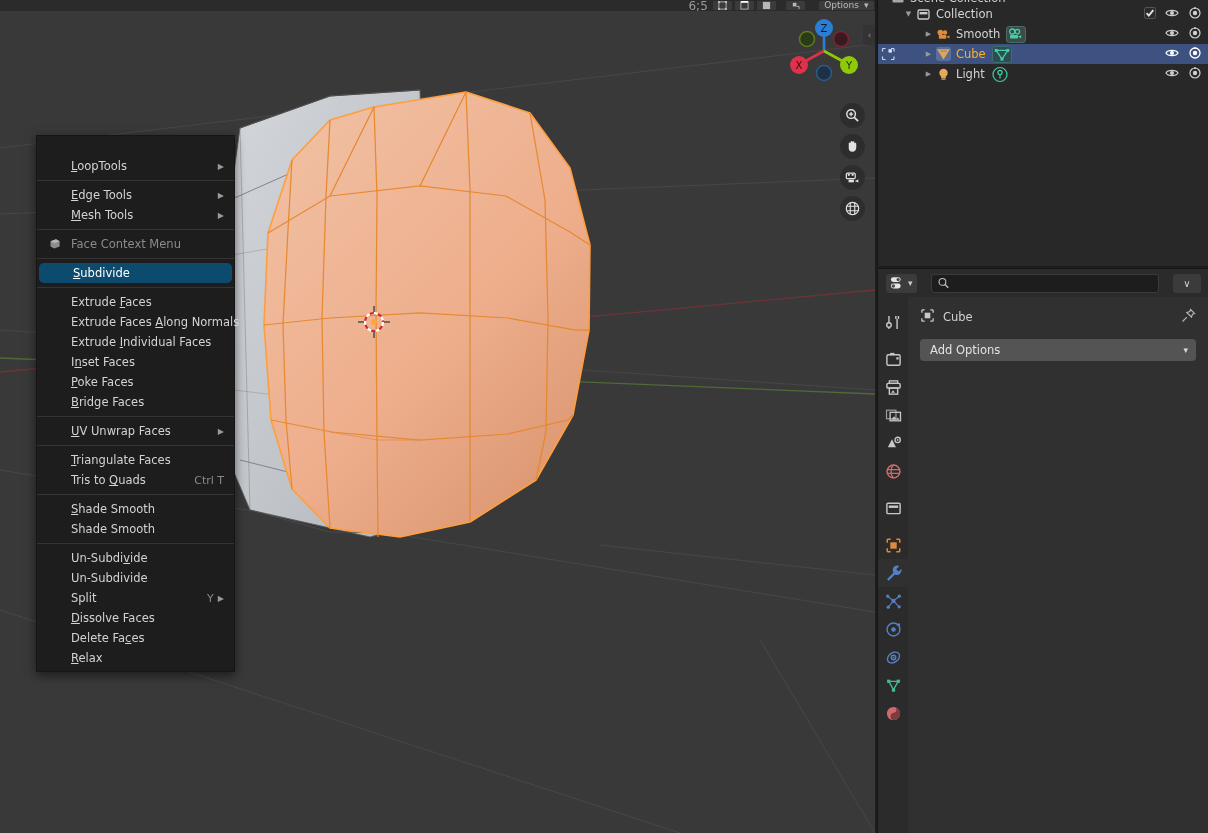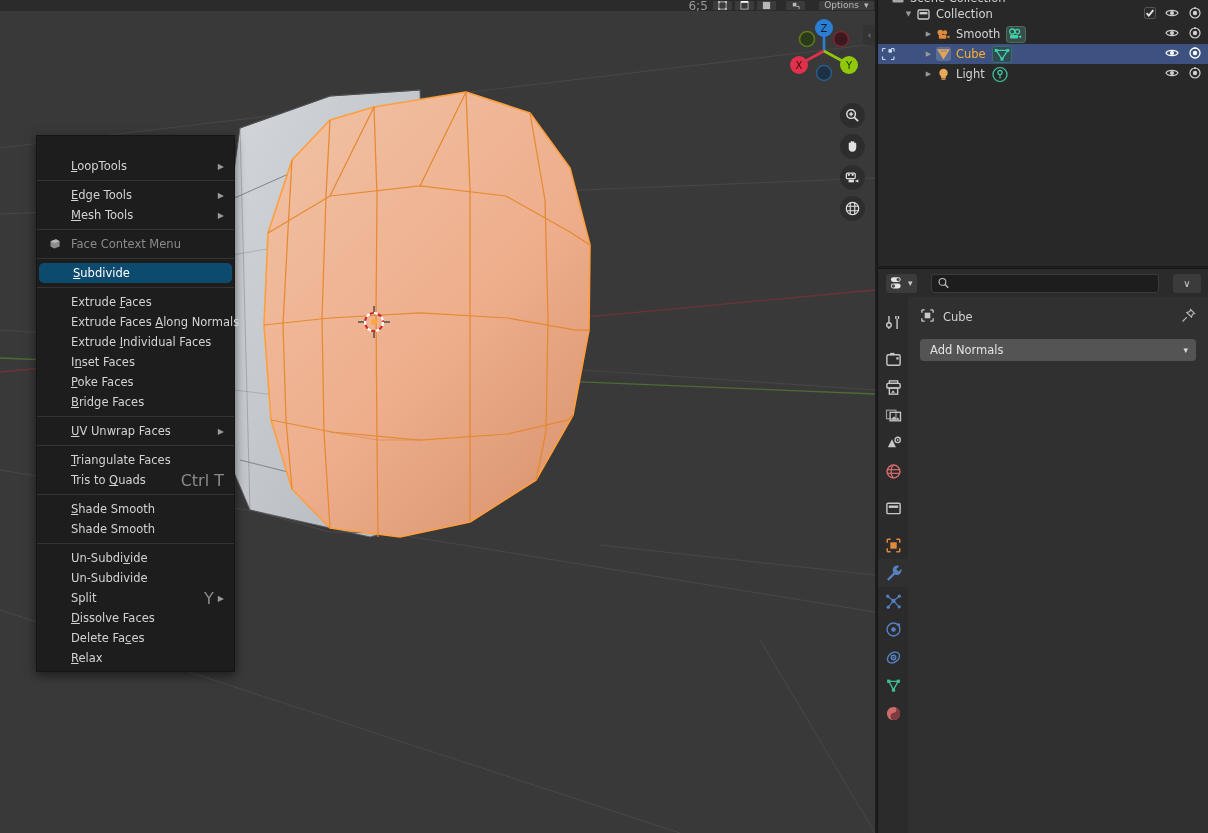--- a/index.html
+++ b/index.html
@@ -74,21 +74,21 @@
   }
   .menu-item {
     position: relative;
     height: 20px;
     display: flex; align-items: center;
     padding: 0 10px 0 34px;
     color: #d3d3d3;
     white-space: nowrap;
   }
   .menu-item .mi-label { flex: 1; position: relative; }
-  .menu-item .mi-shortcut { color: #8a8a8a; font-size: 16px; padding-left: 10px; }
+  .menu-item .mi-shortcut { color: #8a8a8a; font-size: 11px; padding-left: 10px; }
   .menu-item .mi-arrow {
     color: #9a9a9a; font-size: 8px; margin-left: 4px;
     display: inline-block;
   }
   .menu-item.disabled .mi-label { color: #8c8c8c; }
   .menu-item.highlight {
     background: #0c4a6e;
     color: #ffffff;
     margin: 0 2px; width: calc(100% - 4px);
     border-radius: 5px;
@@ -779,19 +779,19 @@
         </span>
         <span>Cube</span>
         <span id="prop-pin">
           <svg width="15" height="15" viewBox="0 0 16 16">
               <path d="M10.2 1.6 L14.4 5.8 L12.2 6.6 L11.2 9.8 L6.2 4.8 L9.4 3.8 Z" fill="none" stroke="#b4b4b4" stroke-width="1.3"></path>
               <line x1="6.2" y1="9.8" x2="1.6" y2="14.4" stroke="#b4b4b4" stroke-width="1.3"></line>
             </svg>
         </span>
       </div>
       <div id="add-modifier">
-        <span>Add Normals</span>
+        <span>Add Options</span>
         <span class="chev">▾</span>
       </div>
     </div>
   </div>
 
 </div>
 
 </body></html>

